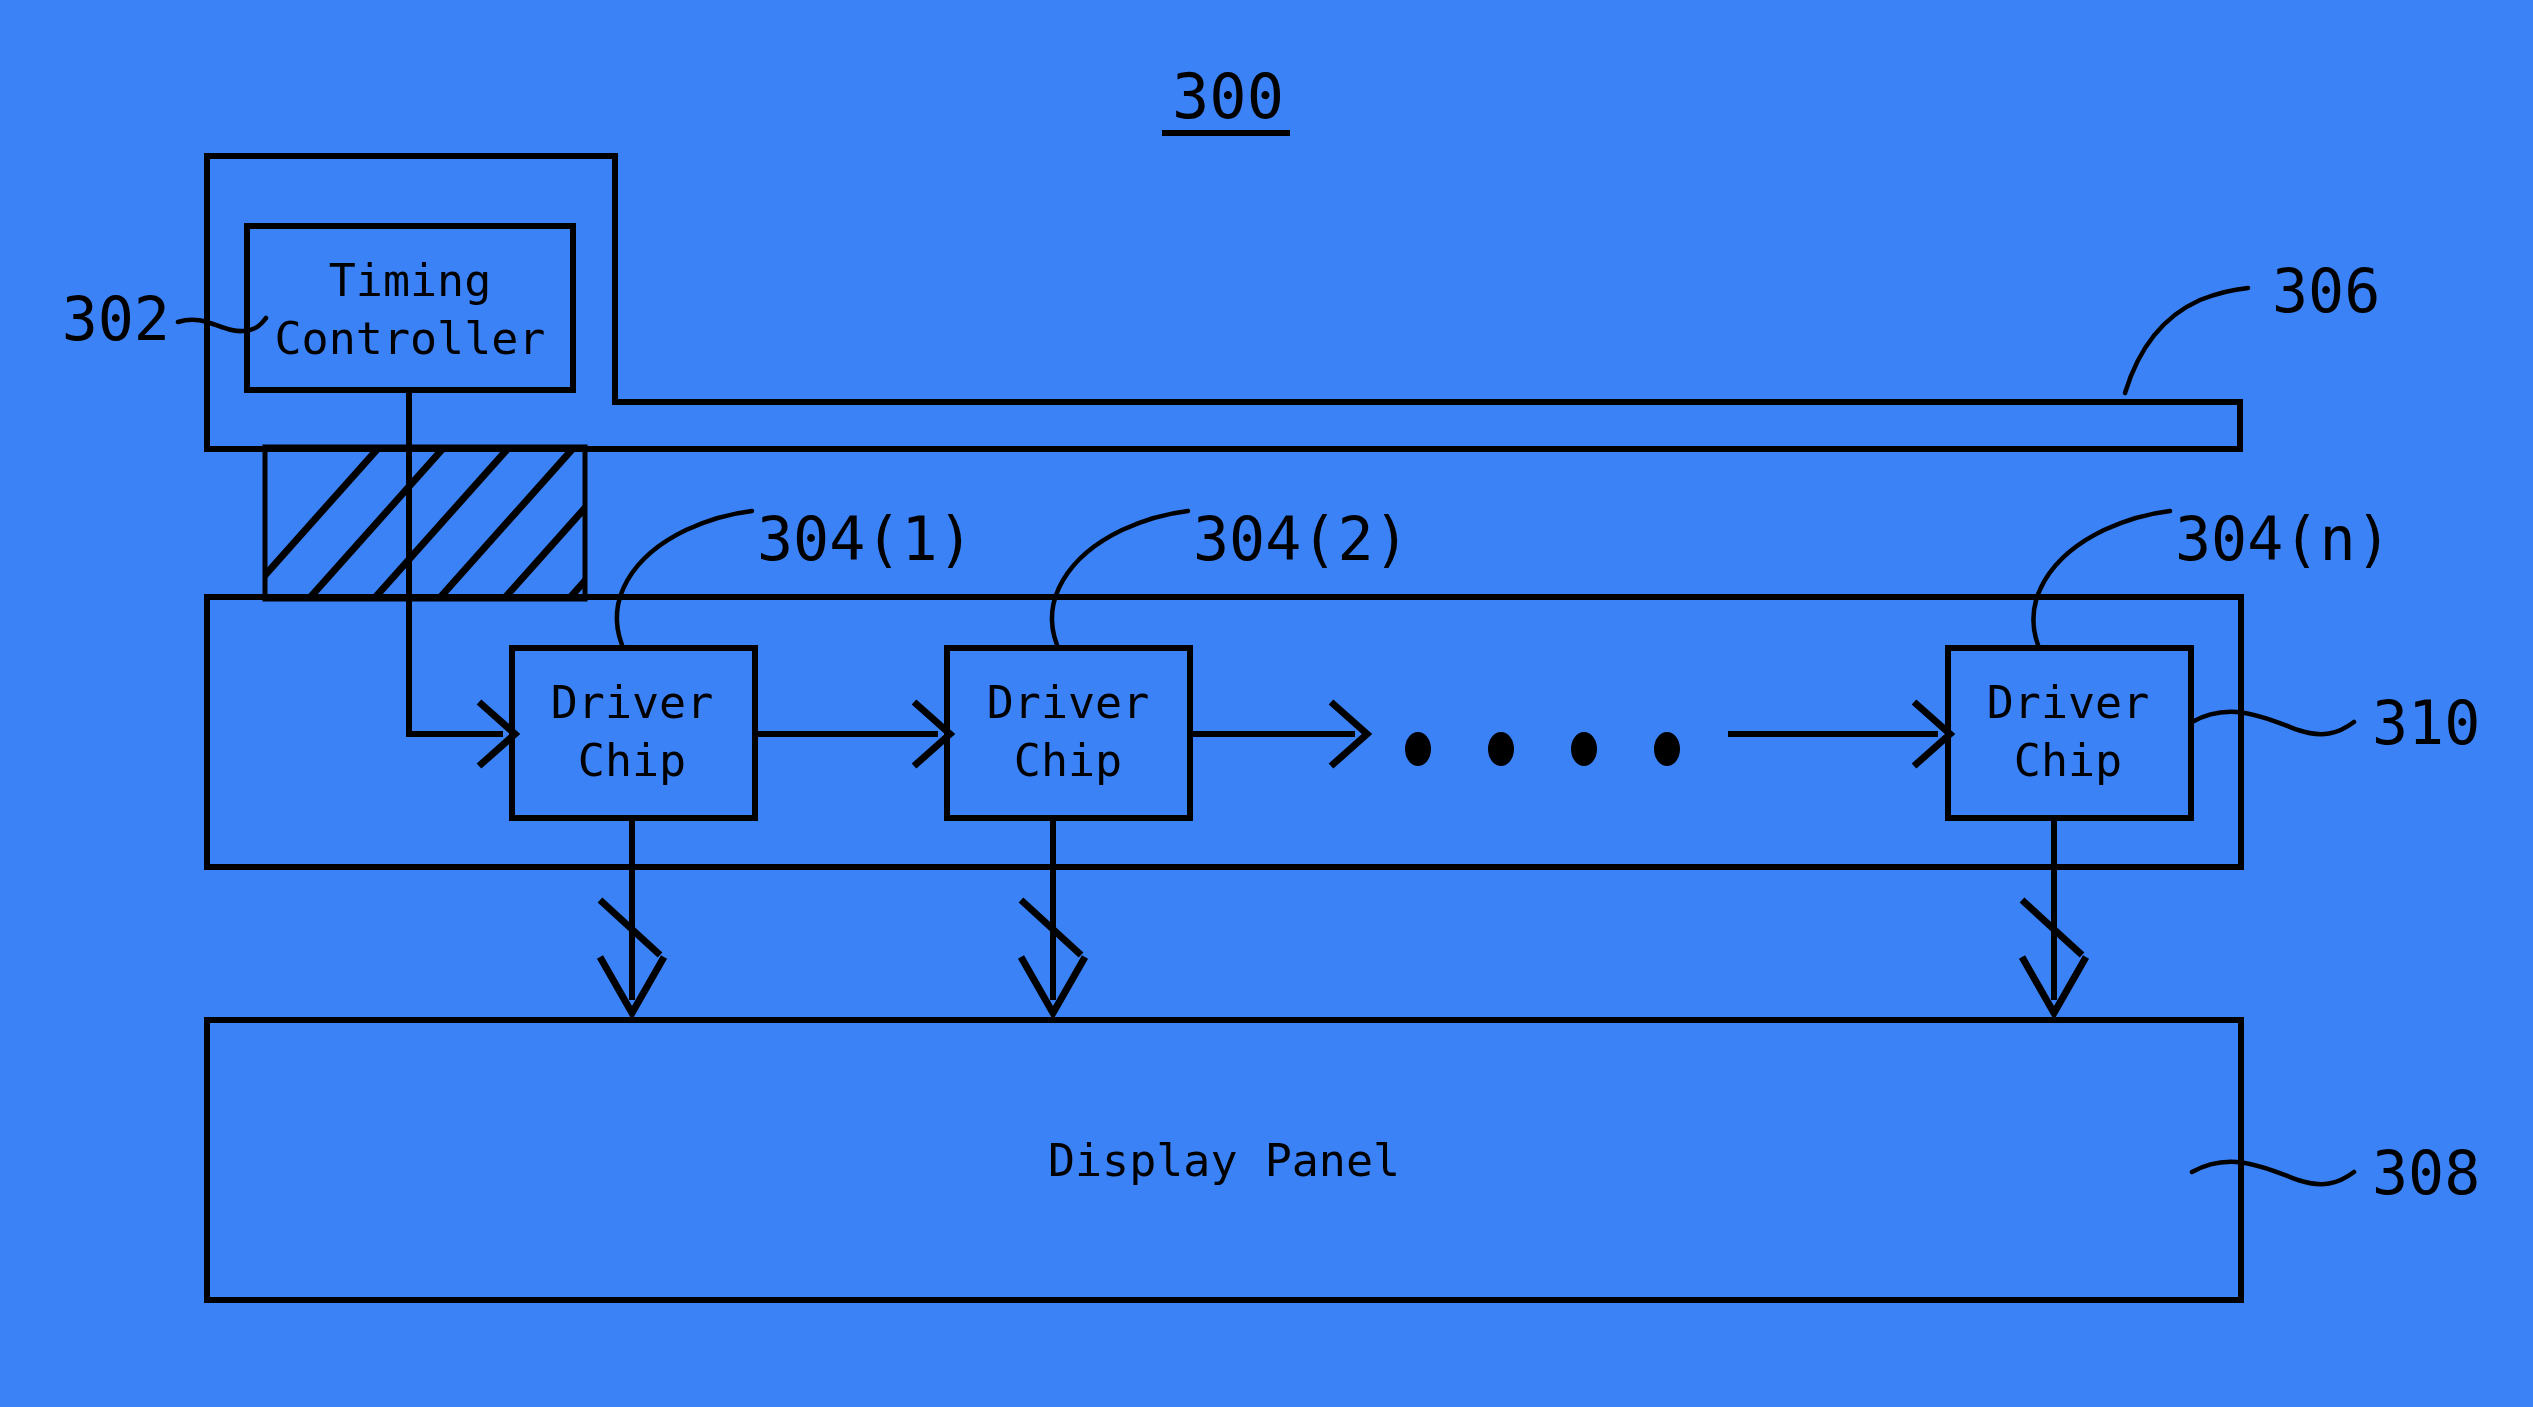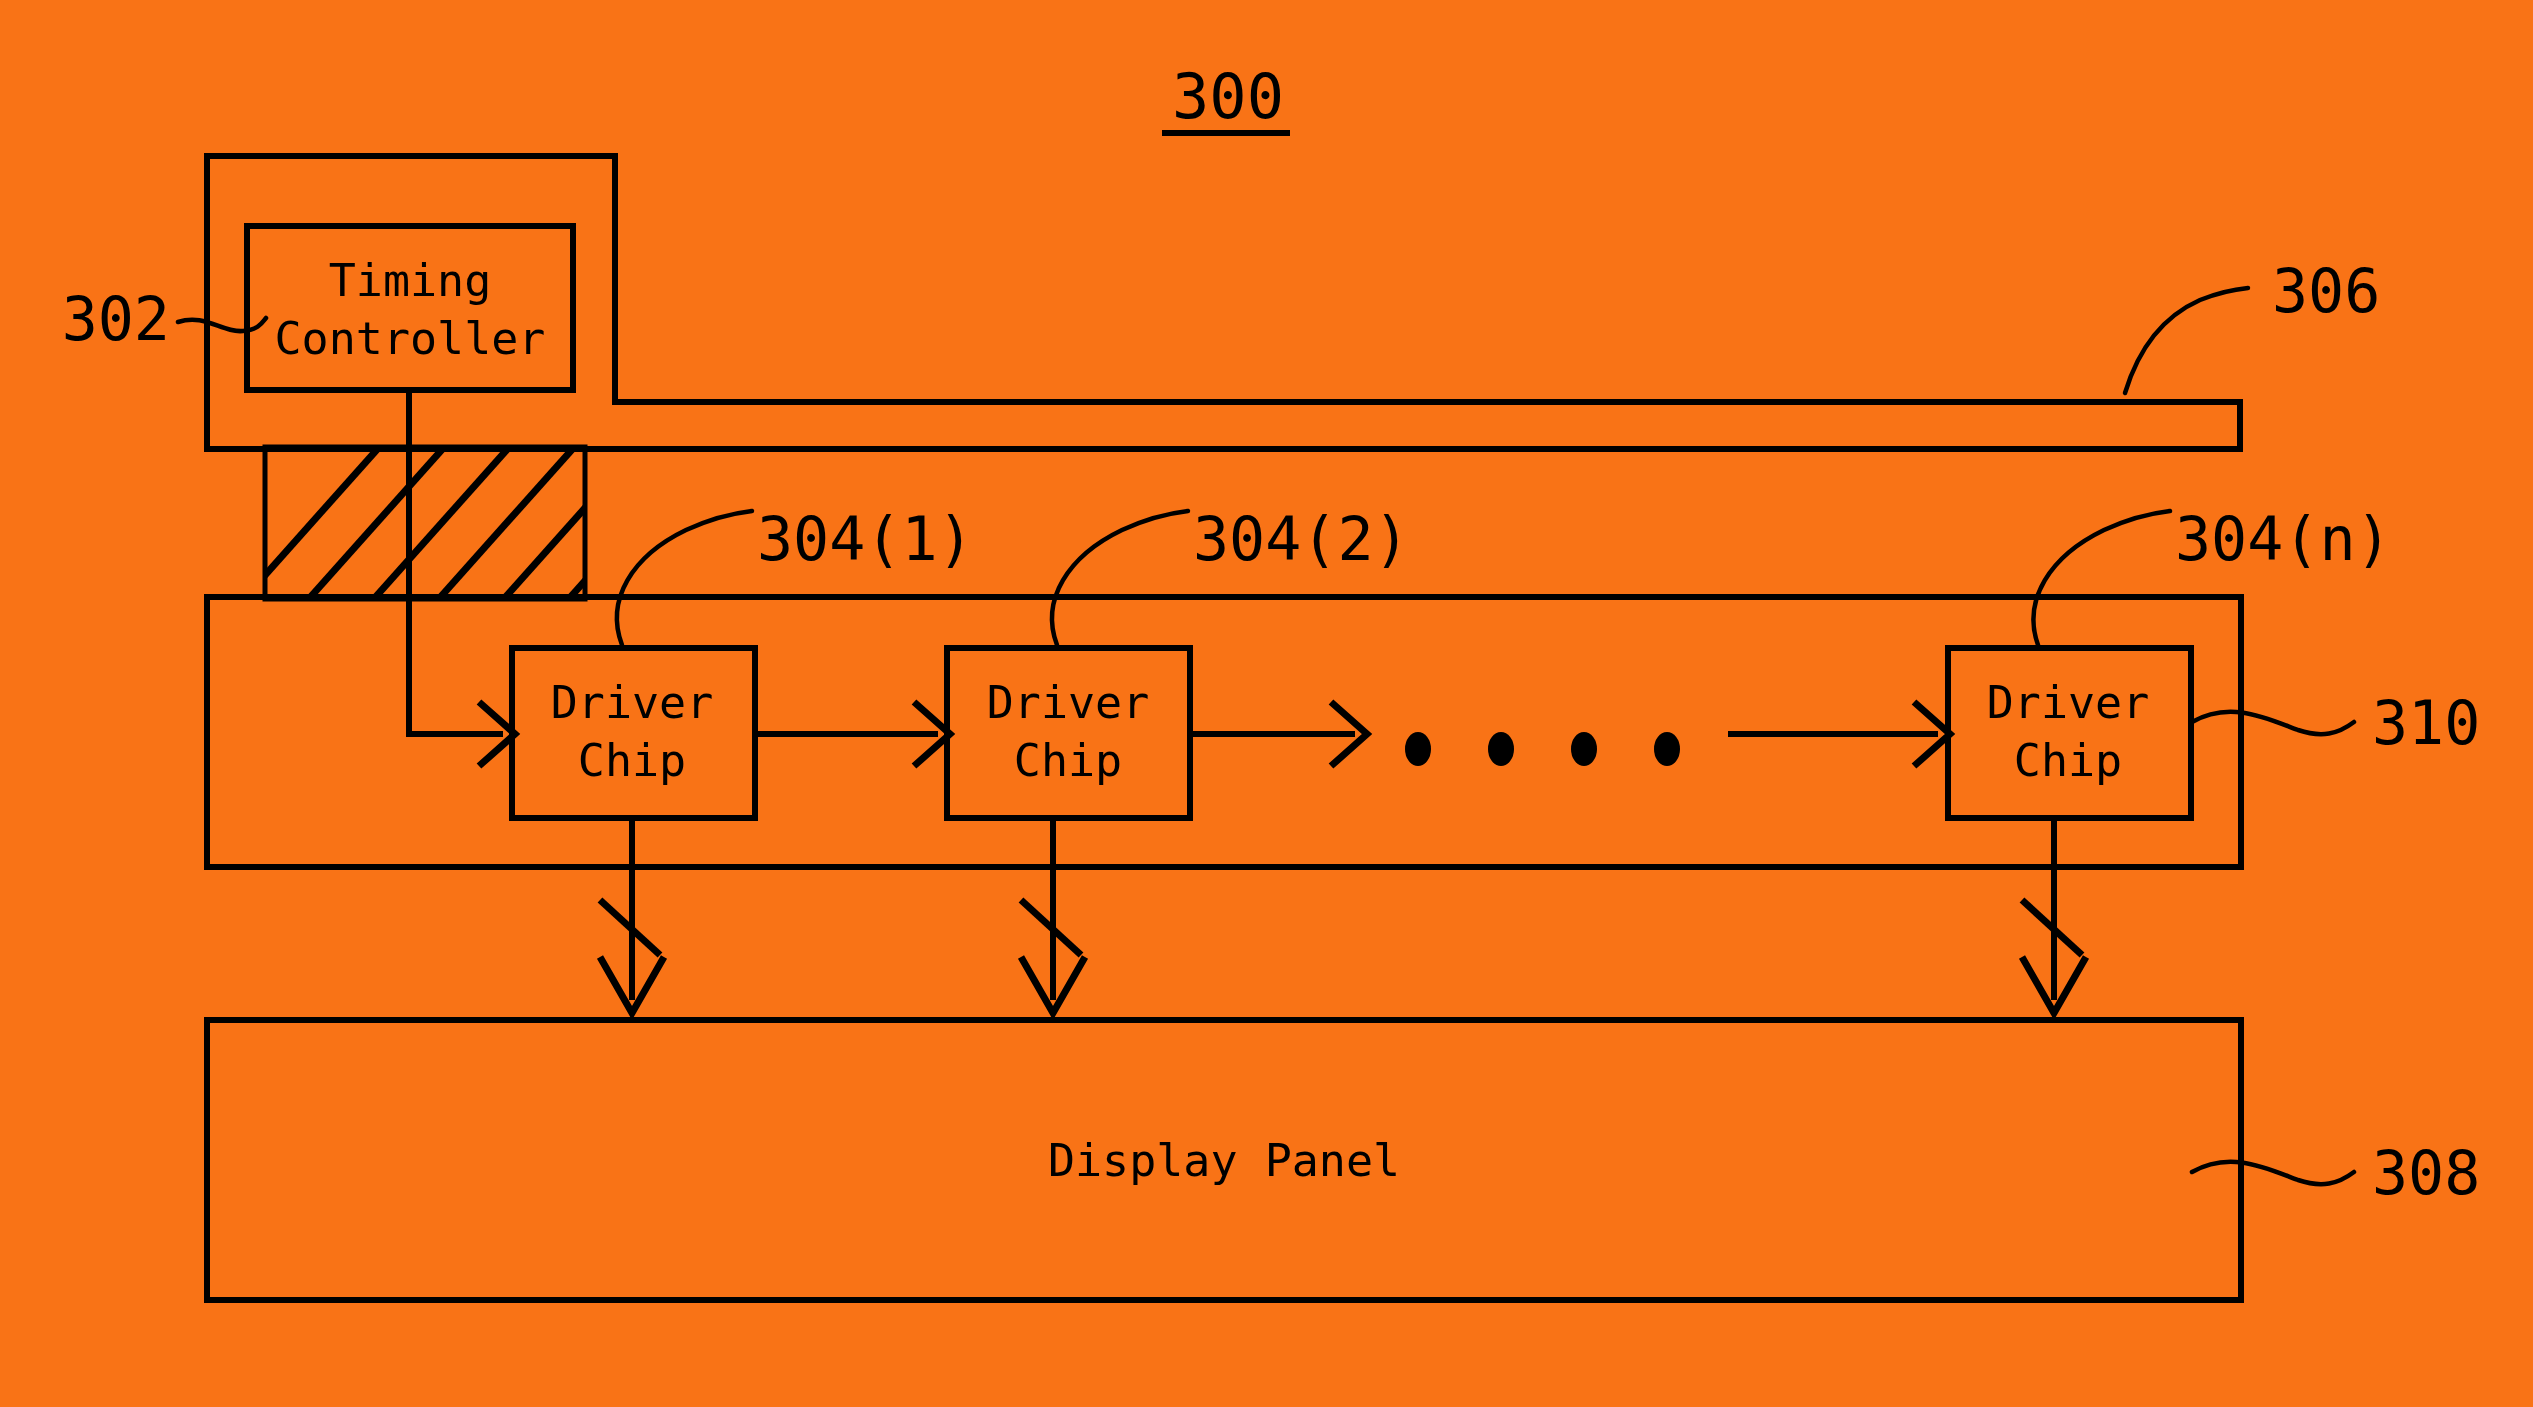--- a/index.html
+++ b/index.html
@@ -10,21 +10,21 @@
   body {
     width: 2533px;
     height: 1407px;
     overflow: hidden;
     font-family: "DejaVu Sans Mono", monospace;
   }
   #figure-root {
     position: relative;
     width: 2533px;
     height: 1407px;
-    background: #f97316;
+    background: #3b82f6;
   }
   svg.figure-canvas {
     position: absolute;
     left: 0;
     top: 0;
     width: 2533px;
     height: 1407px;
     display: block;
   }
   .box-stroke {

